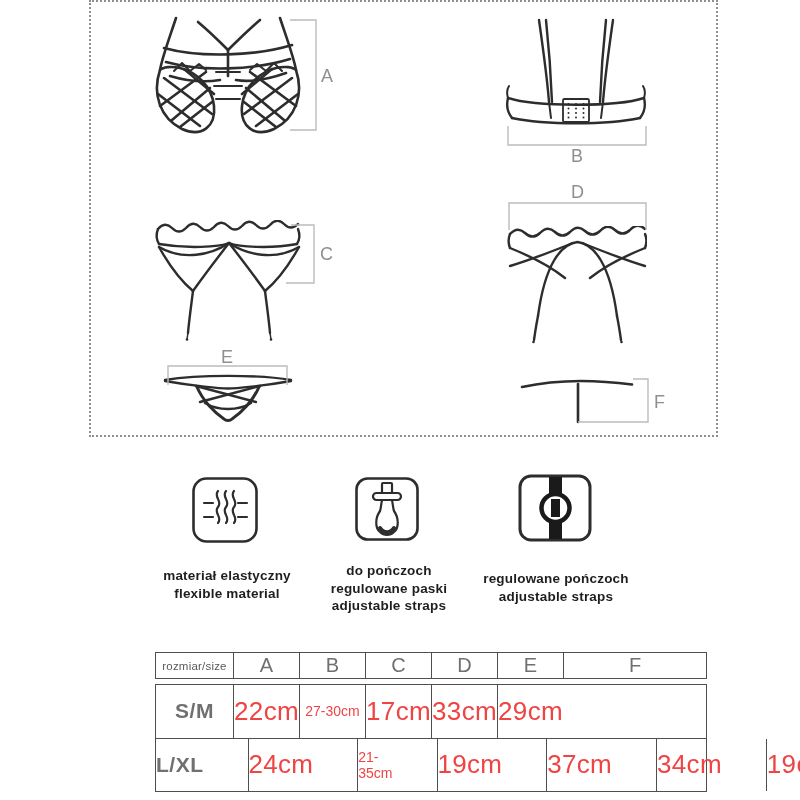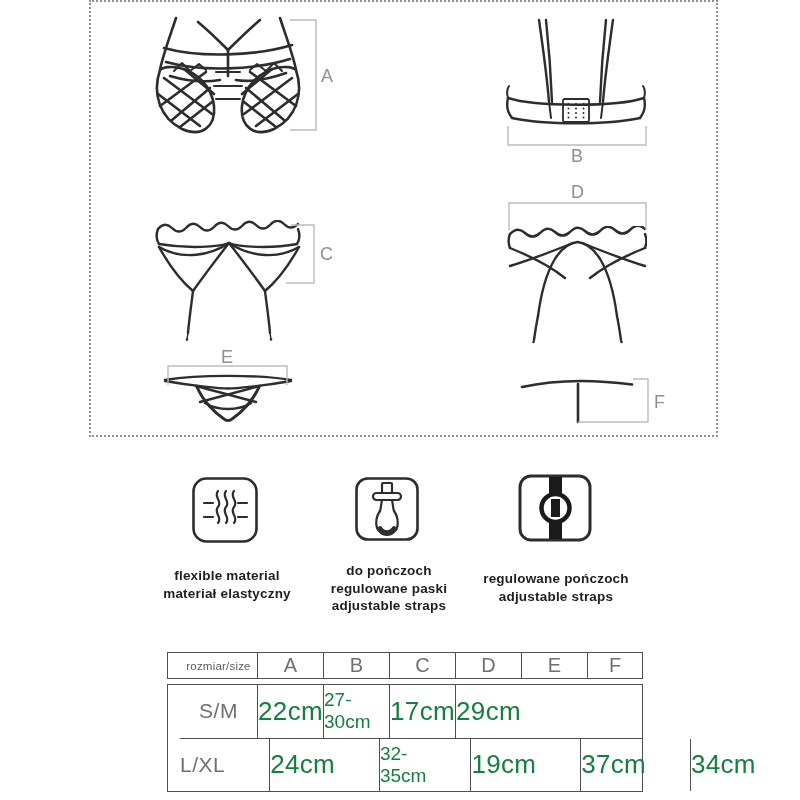--- a/index.html
+++ b/index.html
@@ -23,41 +23,41 @@
     position:absolute;font-size:18px;color:#8f8f8f;letter-spacing:.5px;
   }
   
   .caption{
     position:absolute;width:230px;text-align:center;
     font-size:13.5px;font-weight:600;color:#1e1e1e;line-height:17.5px;
     letter-spacing:.2px;
   }
   
   .t-box{
-    position:absolute;left:167px;width:476px;
+    position:absolute;left:155px;width:552px;
     border:1.5px solid #4f4f4f;box-sizing:border-box;
-    display:flex;background:#fff;padding-left:12px;
+    display:flex;background:#fff;
   }
   .t-header{top:652px;height:27px;}
   .t-body{top:684px;height:108px;flex-direction:column;}
   .t-row{display:flex;flex:1;}
   .t-row + .t-row{border-top:1.5px solid #4f4f4f;gap:44px;}
   .cell{
     display:flex;align-items:center;justify-content:center;
     box-sizing:border-box;height:100%;
   }
   .cell + .cell{border-left:1.5px solid #4f4f4f;}
   .c0{width:77px;}
   .c1,.c2,.c3,.c4,.c5{width:66px;}
   .c6{flex:1;}
   .corner-label{font-size:11.5px;color:#5a5a5a;letter-spacing:.2px;}
   .col-letter{font-size:20px;color:#707070;}
-  .size-label{font-size:21px;color:#707070;letter-spacing:.5px;}
-  .val{font-size:26px;color:#15803d;letter-spacing:.3px;}
-  .val.small{font-size:19px;letter-spacing:0;}
+  .size-label{font-size:21px;color:#707070;letter-spacing:.5px;font-weight:bold;}
+  .val{font-size:26px;color:#ef4444;letter-spacing:.3px;}
+  .val.small{font-size:14px;letter-spacing:0;}
 </style>
 </head>
 <body>
 
 <div class="abs diagram-box"></div>
 
 <svg class="abs" style="left:150px;top:14px" width="156" height="124" viewBox="0 0 156 124">
   <g class="ink" stroke-width="2.6">
     <path d="M26,4 C18,28 12,44 10,56"></path>
     <path d="M130,4 C138,28 144,44 146,56"></path>
@@ -234,22 +234,22 @@
 <svg class="abs" style="left:517px;top:473px" width="76" height="70" viewBox="0 0 76 70">
   <g class="ink" stroke-width="3">
     <rect x="3" y="3" width="70" height="64" rx="11"></rect>
   </g>
   <rect x="32" y="4" width="13" height="62" fill="#1a1a1a"></rect>
   <circle cx="38.5" cy="35" r="14" fill="#ffffff" stroke="#1a1a1a" stroke-width="4.5"></circle>
   <rect x="34" y="26" width="9" height="18" fill="#1a1a1a"></rect>
 </svg>
 
 <div class="caption" style="left:112px;top:567px">
+  <div>materiał elastyczny</div>
   <div>flexible material</div>
-  <div>materiał elastyczny</div>
 </div>
 <div class="caption" style="left:274px;top:562px">
   <div>do pończoch</div>
   <div>regulowane paski</div>
   <div>adjustable straps</div>
 </div>
 <div class="caption" style="left:441px;top:570px">
   <div>regulowane pończoch</div>
   <div>adjustable straps</div>
 </div>
@@ -263,24 +263,25 @@
   <div class="cell c5 col-letter">E</div>
   <div class="cell c6 col-letter">F</div>
 </div>
 
 <div class="t-box t-body" style="flex-direction:column">
   <div class="t-row">
     <div class="cell c0 size-label">S/M</div>
     <div class="cell c1 val">22cm</div>
     <div class="cell c2 val small">27-30cm</div>
     <div class="cell c3 val">17cm</div>
+    <div class="cell c4 val">33cm</div>
     <div class="cell c5 val">29cm</div>
   </div>
   <div class="t-row">
     <div class="cell c0 size-label">L/XL</div>
     <div class="cell c1 val">24cm</div>
-    <div class="cell c2 val small">32-35cm</div>
+    <div class="cell c2 val small">21-35cm</div>
     <div class="cell c3 val">19cm</div>
     <div class="cell c4 val">37cm</div>
     <div class="cell c5 val">34cm</div>
     <div class="cell c6 val">19cm</div>
   </div>
 </div>
 
 </body></html>

